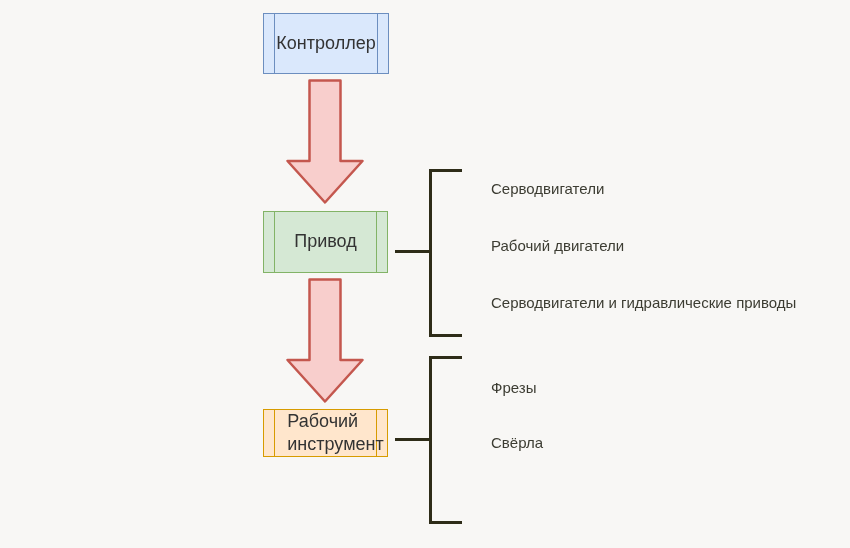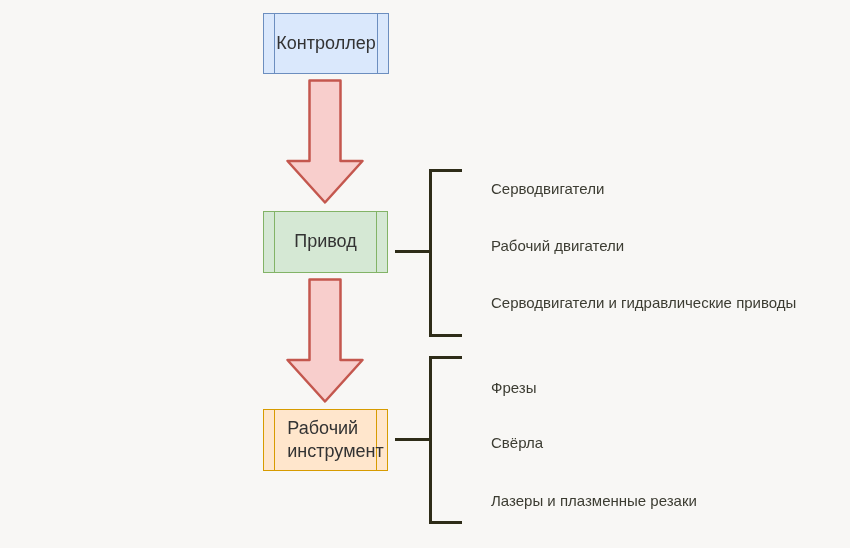--- a/index.html
+++ b/index.html
@@ -49,21 +49,21 @@
     left: 263px; top: 13px; width: 126px; height: 61px;
   }
   .node-drive {
     --fill: var(--node_green_fill);
     --stroke: var(--node_green_stroke);
     left: 263px; top: 211px; width: 125px; height: 62px;
   }
   .node-tool {
     --fill: var(--node_orange_fill);
     --stroke: var(--node_orange_stroke);
-    left: 263px; top: 409px; width: 125px; height: 62px; padding-left: 20px;
+    left: 263px; top: 409px; width: 125px; height: 48px; padding-left: 20px;
   }
 
   
   .arrow {
     position: absolute;
     width: 80px;
     height: 126px;
     left: 285px;
   }
   .arrow polygon {
@@ -139,15 +139,14 @@
   <div class="line conn-tool"></div>
   <div class="line br2-spine"></div>
   <div class="line br2-top"></div>
   <div class="line br2-bottom"></div>
 
   <div class="branch-label bl-1">Серводвигатели</div>
   <div class="branch-label bl-2">Рабочий двигатели</div>
   <div class="branch-label bl-3">Серводвигатели и гидравлические приводы</div>
   <div class="branch-label bl-4">Фрезы</div>
   <div class="branch-label bl-5">Свёрла</div>
-  <div class="branch-label bl-6">Лазеры и плазменные резаки</div>
 
 </div>
 
 </body></html>

